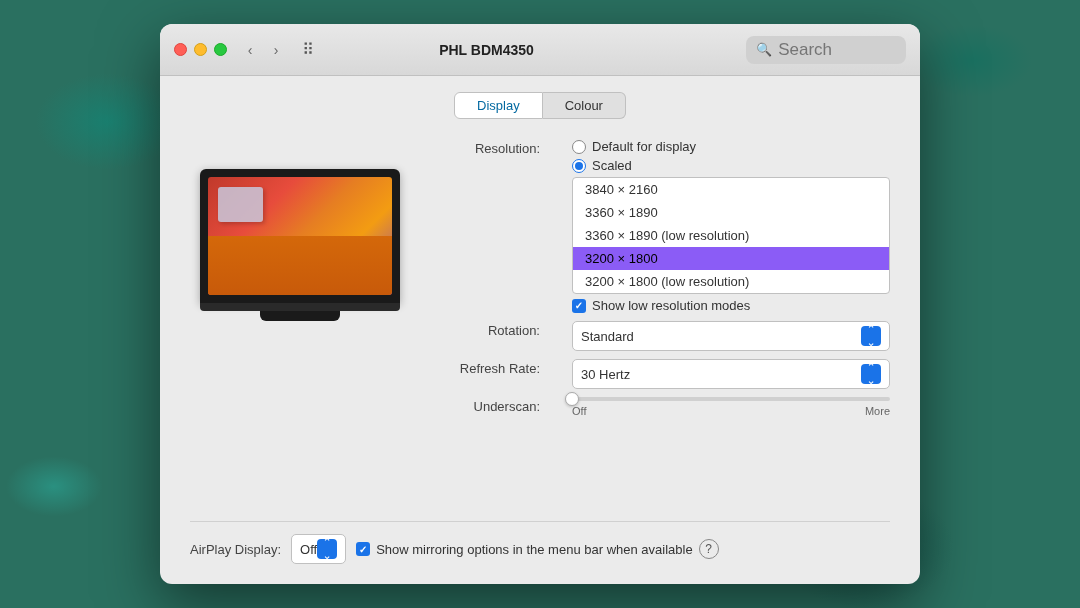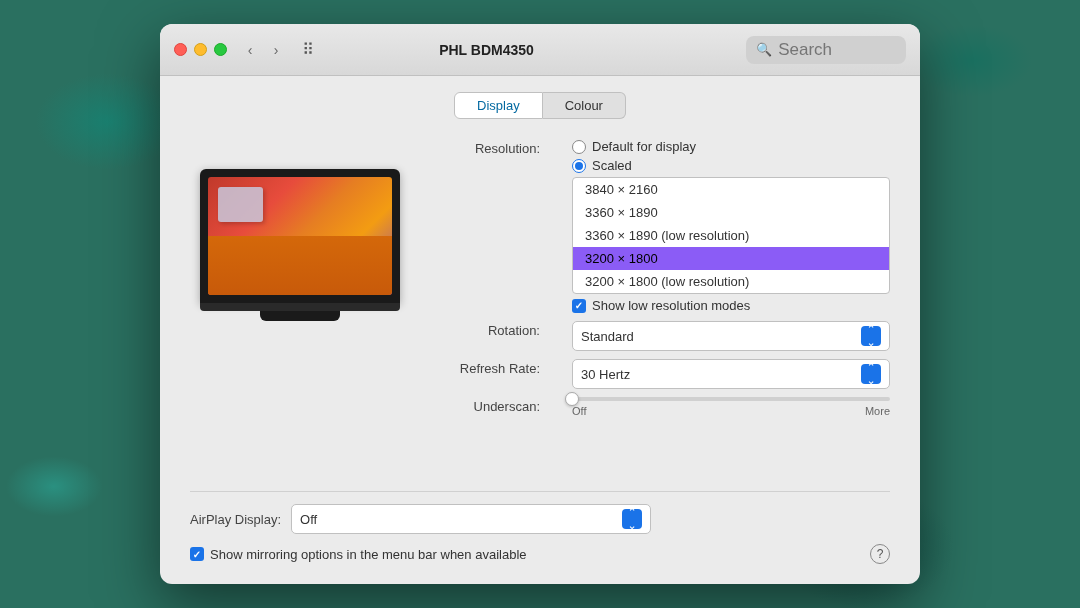--- a/index.html
+++ b/index.html
@@ -436,21 +436,21 @@
       color: #666;
       margin-top: 2px;
     }
 
     
     .bottom-section {
       border-top: 1px solid #d0d0d0;
       padding-top: 12px;
       margin-top: 8px;
       display: flex;
-      flex-direction: column;
+      flex-direction: row;
       gap: 10px;
     }
 
     .airplay-row {
       display: flex;
       align-items: center;
       gap: 10px;
     }
 
     .airplay-label {

